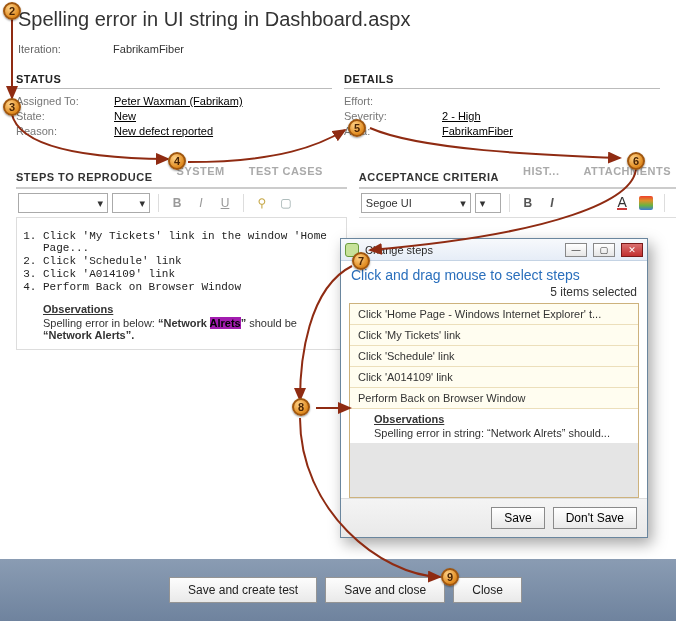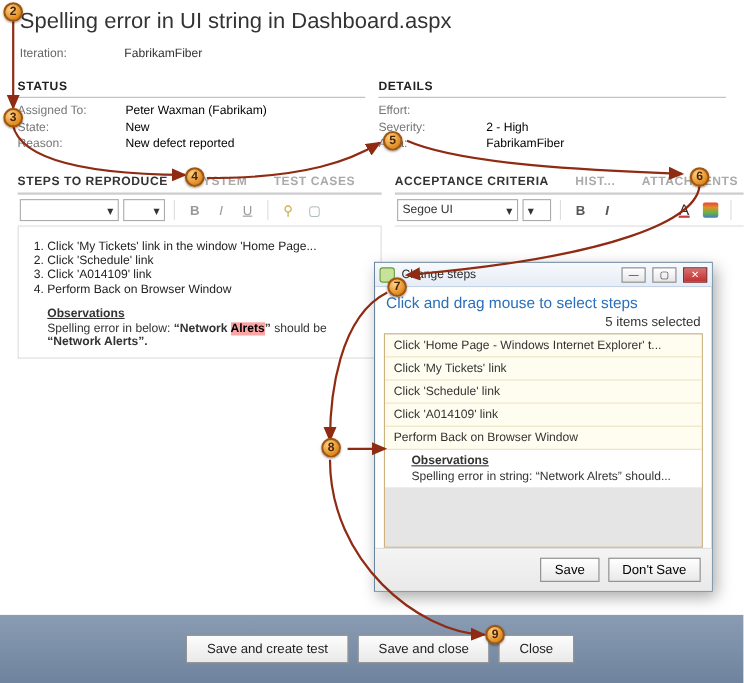--- a/index.html
+++ b/index.html
@@ -28,32 +28,32 @@
     padding: 0 16px;
   }
   .col-left, .col-right { flex: 1 1 50%; }
   .section-head {
     font-weight: bold; font-size: 11px; letter-spacing: 0.5px;
     color: #222; border-bottom: 1px solid #bbb;
     padding-bottom: 3px; margin-bottom: 6px;
   }
   .kv { display: flex; font-size: 11px; margin: 3px 0; }
   .kv .k { color: #777; width: 98px; }
-  .kv .v { color: #000; }
+  .kv .v { color: #000; text-decoration: underline; }
   .tab-row {
     display: flex; align-items: center; font-size: 11px;
     margin-top: 16px; border-bottom: 2px solid #ccc;
     min-height: 20px;
   }
   .tab {
     padding: 3px 10px 4px 0; margin-right: 14px;
     color: #aaa; font-weight: bold; letter-spacing: 0.5px;
     cursor: pointer; white-space: nowrap;
   }
-  .tab.active { color: #333; }
+  .tab.active { color: #333; margin-top: 12px; }
   .toolbar {
     display: flex; align-items: center; gap: 4px;
     padding: 4px 2px; border-bottom: 1px solid #ddd;
     font-size: 12px;
   }
   .toolbar .tb-btn {
     min-width: 20px; height: 20px; display:inline-flex;
     align-items:center; justify-content:center;
     color:#555; cursor:pointer; border-radius:2px;
   }
@@ -64,28 +64,28 @@
   }
   .sep { width:1px; height:18px; background:#ddd; margin:0 4px; }
   .steps-area {
     padding: 8px; border:1px solid #ddd; border-top:none;
     font-size: 11px;
   }
   .steps-hint {
     color:#888; font-style: italic; margin-bottom:8px;
   }
   .steps-hint a { color:#2a6fbc; text-decoration: underline; cursor:pointer; }
-  ol.repro { margin: 4px 0 10px 18px; padding:0; }
+  ol.repro { margin: 4px 0 10px 18px; padding:0;font-family:Liberation Mono, monospace; }
   ol.repro li { color:#222; margin: 1px 0; }
   .observations { margin-left: 18px; }
   .obs-head {
     font-weight:bold; text-decoration: underline; display:block;
     margin: 8px 0 2px 0;
   }
-  mark { background:#fca5a5; }
+  mark { background:#a21caf; }
   .bottom-strip {
     position:absolute; left:0; right:0; bottom:0;
     height:62px;
     background:linear-gradient(#8a9cb3,#6f839e);
     display:flex; align-items:center; justify-content:center;
     gap:8px;
     padding-left:15px;
   }
   .bot-btn {
     background:linear-gradient(#fdfdfd,#e9e9e9);

